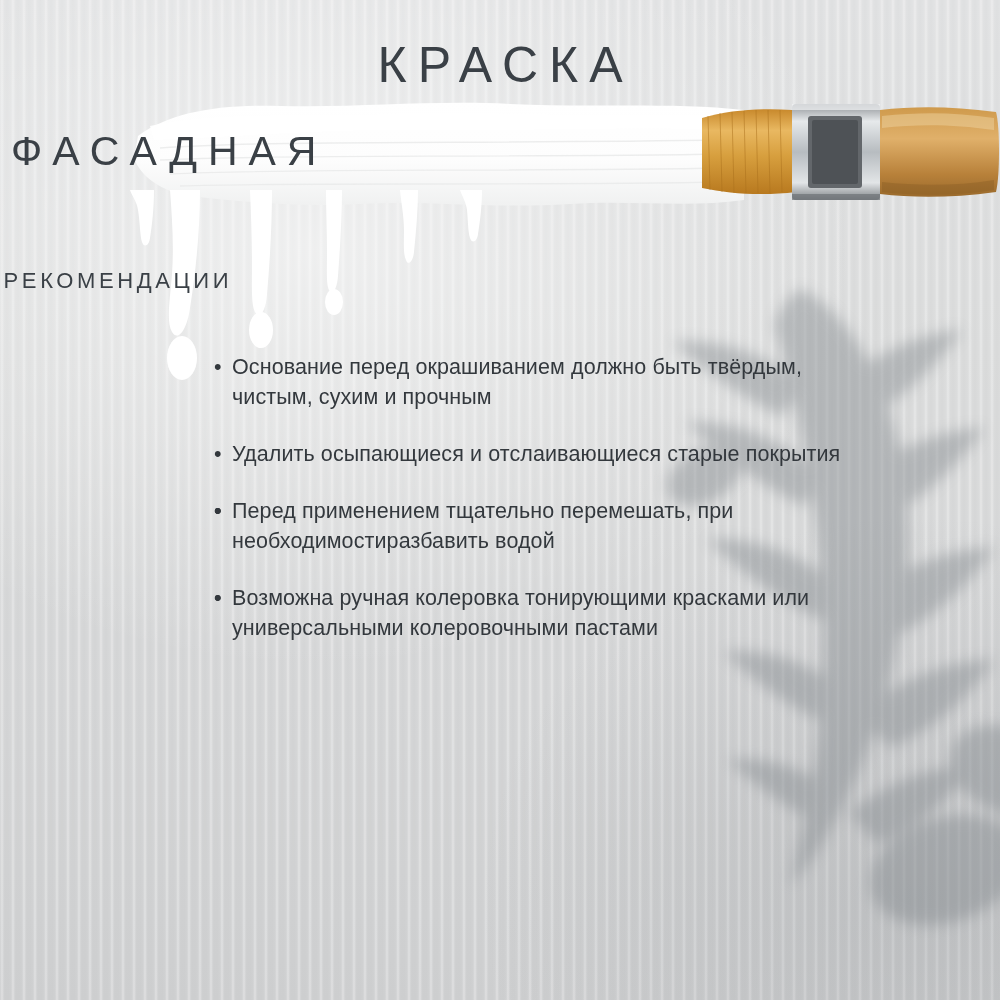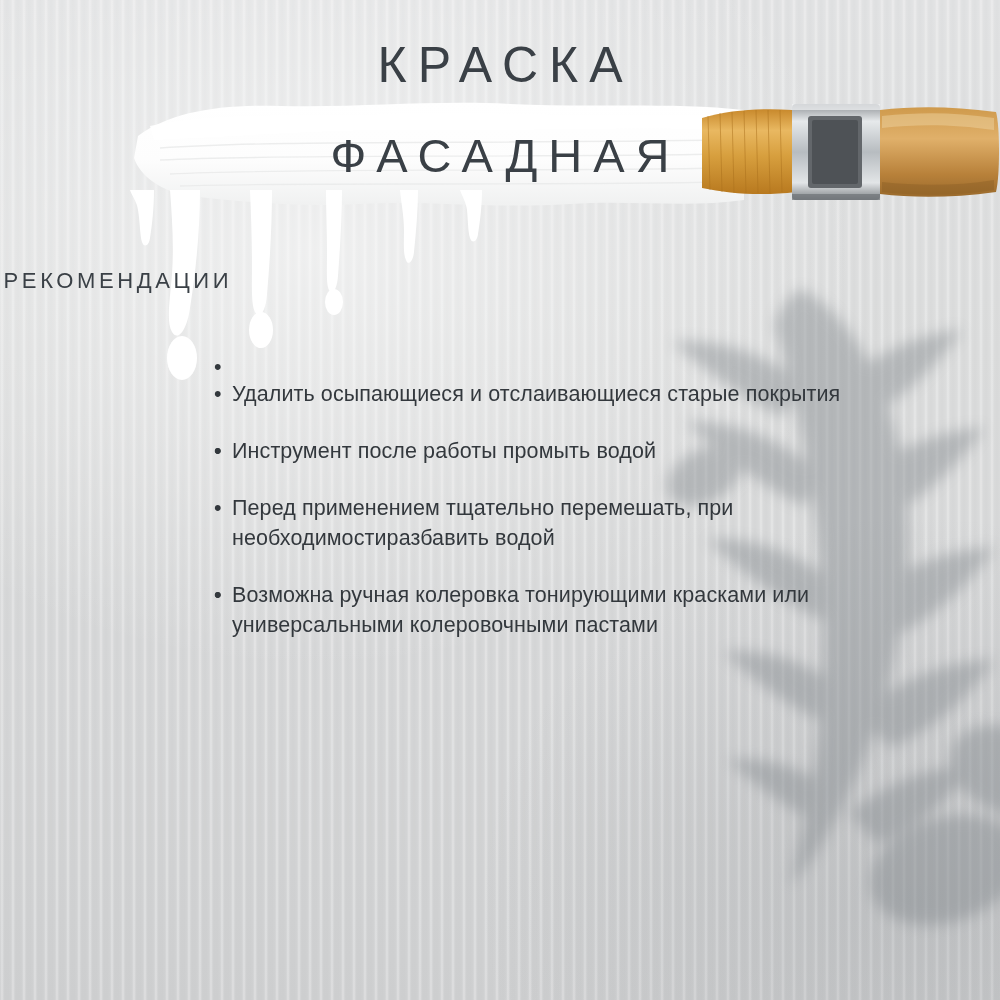--- a/index.html
+++ b/index.html
@@ -94,22 +94,22 @@
     letter-spacing: 11px;
     color: #3a4046;
     font-weight: 400;
     text-indent: 11px;
   }
   .title-sub {
     position: absolute;
     top: 128px;
     left: 0;
     width: 1000px;
-    text-align: center;
-    font-size: 47px;
+    text-align: left;
+    font-size: 41px;
     letter-spacing: 11px;
     color: #3a4046;
     font-weight: 400;
     text-indent: 11px;
   }
   .section-title {
     position: absolute;
     top: 268px;
     left: 0;
     width: 1000px;
@@ -261,31 +261,31 @@
     </svg>
   </div>
 
   <div class="title-main">КРАСКА</div>
   <div class="title-sub">ФАСАДНАЯ</div>
   <div class="section-title">РЕКОМЕНДАЦИИ</div>
 
   <ul class="rec-list">
     <li class="rec-item">
       <span class="bullet">•</span>
+      <span>Основание перед окрашиванием должно быть твёрдым, чистым, сухим и прочным</span>
     </li>
     <li class="rec-item">
       <span class="bullet">•</span>
       <span>Удалить осыпающиеся и отслаивающиеся старые покрытия</span>
     </li>
     <li class="rec-item">
       <span class="bullet">•</span>
     </li>
     <li class="rec-item">
       <span class="bullet">•</span>
-      <span>Инструмент после работы промыть водой</span>
     </li>
     <li class="rec-item">
       <span class="bullet">•</span>
       <span>Перед применением тщательно перемешать, при необходимостиразбавить водой</span>
     </li>
     <li class="rec-item">
       <span class="bullet">•</span>
     </li>
     <li class="rec-item">
       <span class="bullet">•</span>

